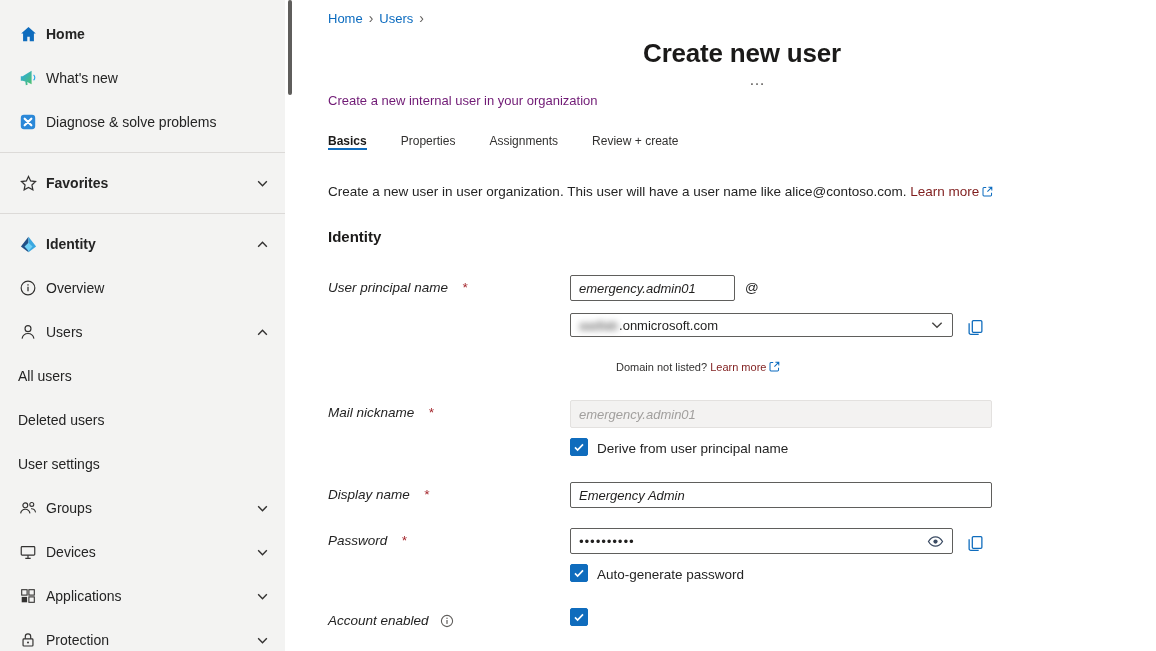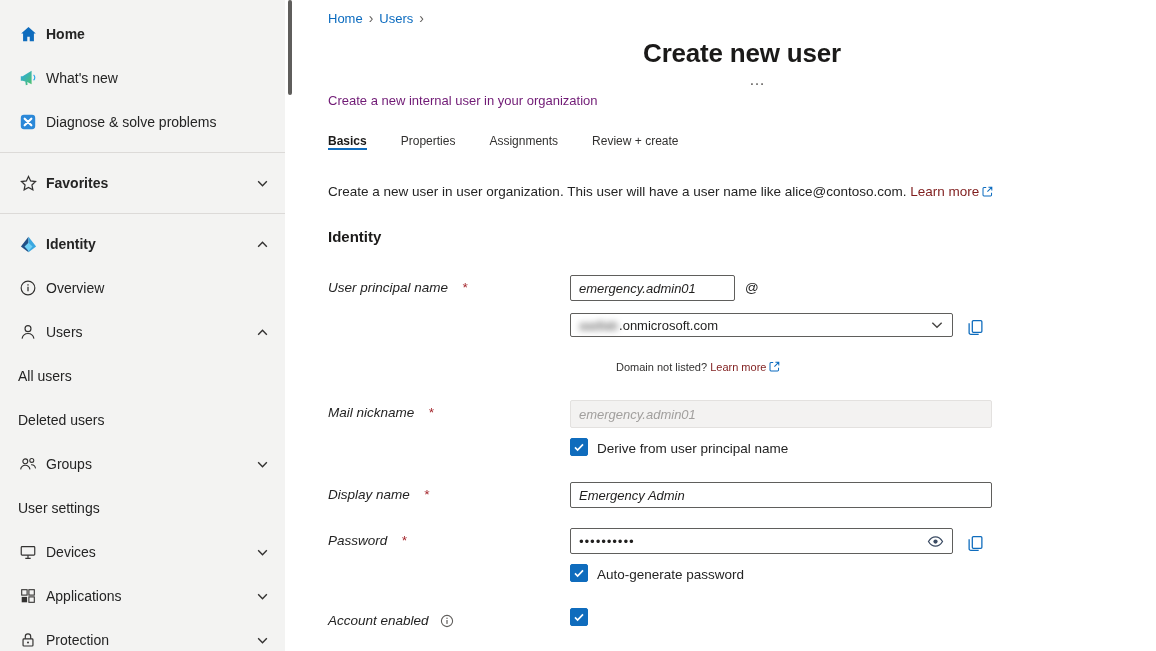--- a/index.html
+++ b/index.html
@@ -165,39 +165,39 @@
   </div>
 
   <div class="nav-item indent">
     <span class="lbl">All users</span>
   </div>
 
   <div class="nav-item indent">
     <span class="lbl">Deleted users</span>
   </div>
 
+  <div class="nav-item indent">
+    <span class="lbl">User settings</span>
+  </div>
+
   <div class="nav-item">
     <span class="icn">
       <svg width="18" height="18" viewBox="0 0 20 20">
           <circle cx="7" cy="7" r="2.7" fill="none" stroke="#323130" stroke-width="1.3"></circle>
           <path d="M1.8 16c.6-3 2.7-4.6 5.2-4.6s4.6 1.6 5.2 4.6" fill="none" stroke="#323130" stroke-width="1.3"></path>
           <circle cx="14.2" cy="6" r="2.2" fill="none" stroke="#323130" stroke-width="1.2"></circle>
           <path d="M13.4 10.9c2.6-.3 4.4 1.3 5 3.9" fill="none" stroke="#323130" stroke-width="1.2"></path>
         </svg>
     </span>
     <span class="lbl">Groups</span>
     <span class="chev">
       <svg width="13" height="13" viewBox="0 0 12 12">
           <path d="M2 4l4 4 4-4" fill="none" stroke="#323130" stroke-width="1.3"></path>
         </svg>
     </span>
-  </div>
-
-  <div class="nav-item indent">
-    <span class="lbl">User settings</span>
   </div>
 
   <div class="nav-item">
     <span class="icn">
       <svg width="18" height="18" viewBox="0 0 20 20">
           <rect x="2.5" y="4" width="15" height="9.5" rx="1" fill="none" stroke="#323130" stroke-width="1.3"></rect>
           <path d="M7 17h6M10 13.5V17" stroke="#323130" stroke-width="1.3" fill="none"></path>
         </svg>
     </span>
     <span class="lbl">Devices</span>

